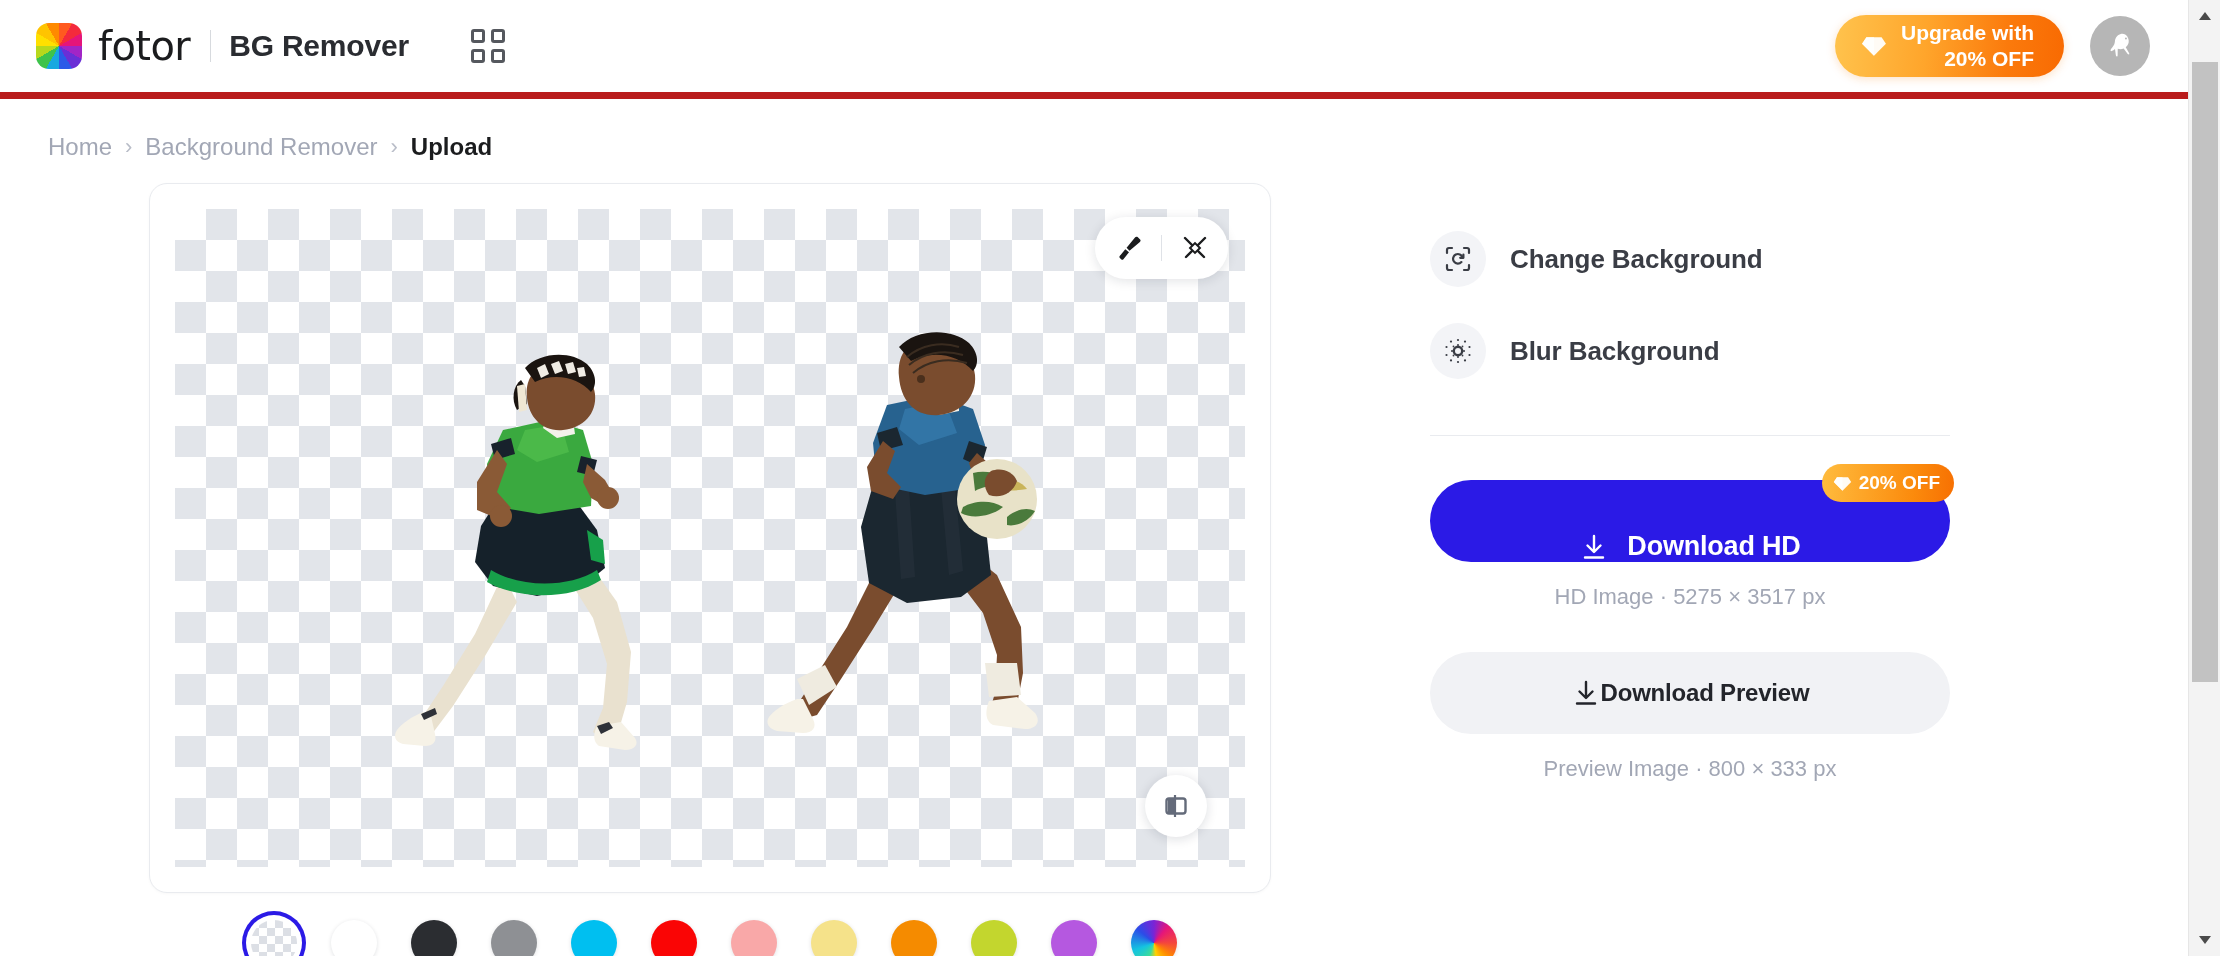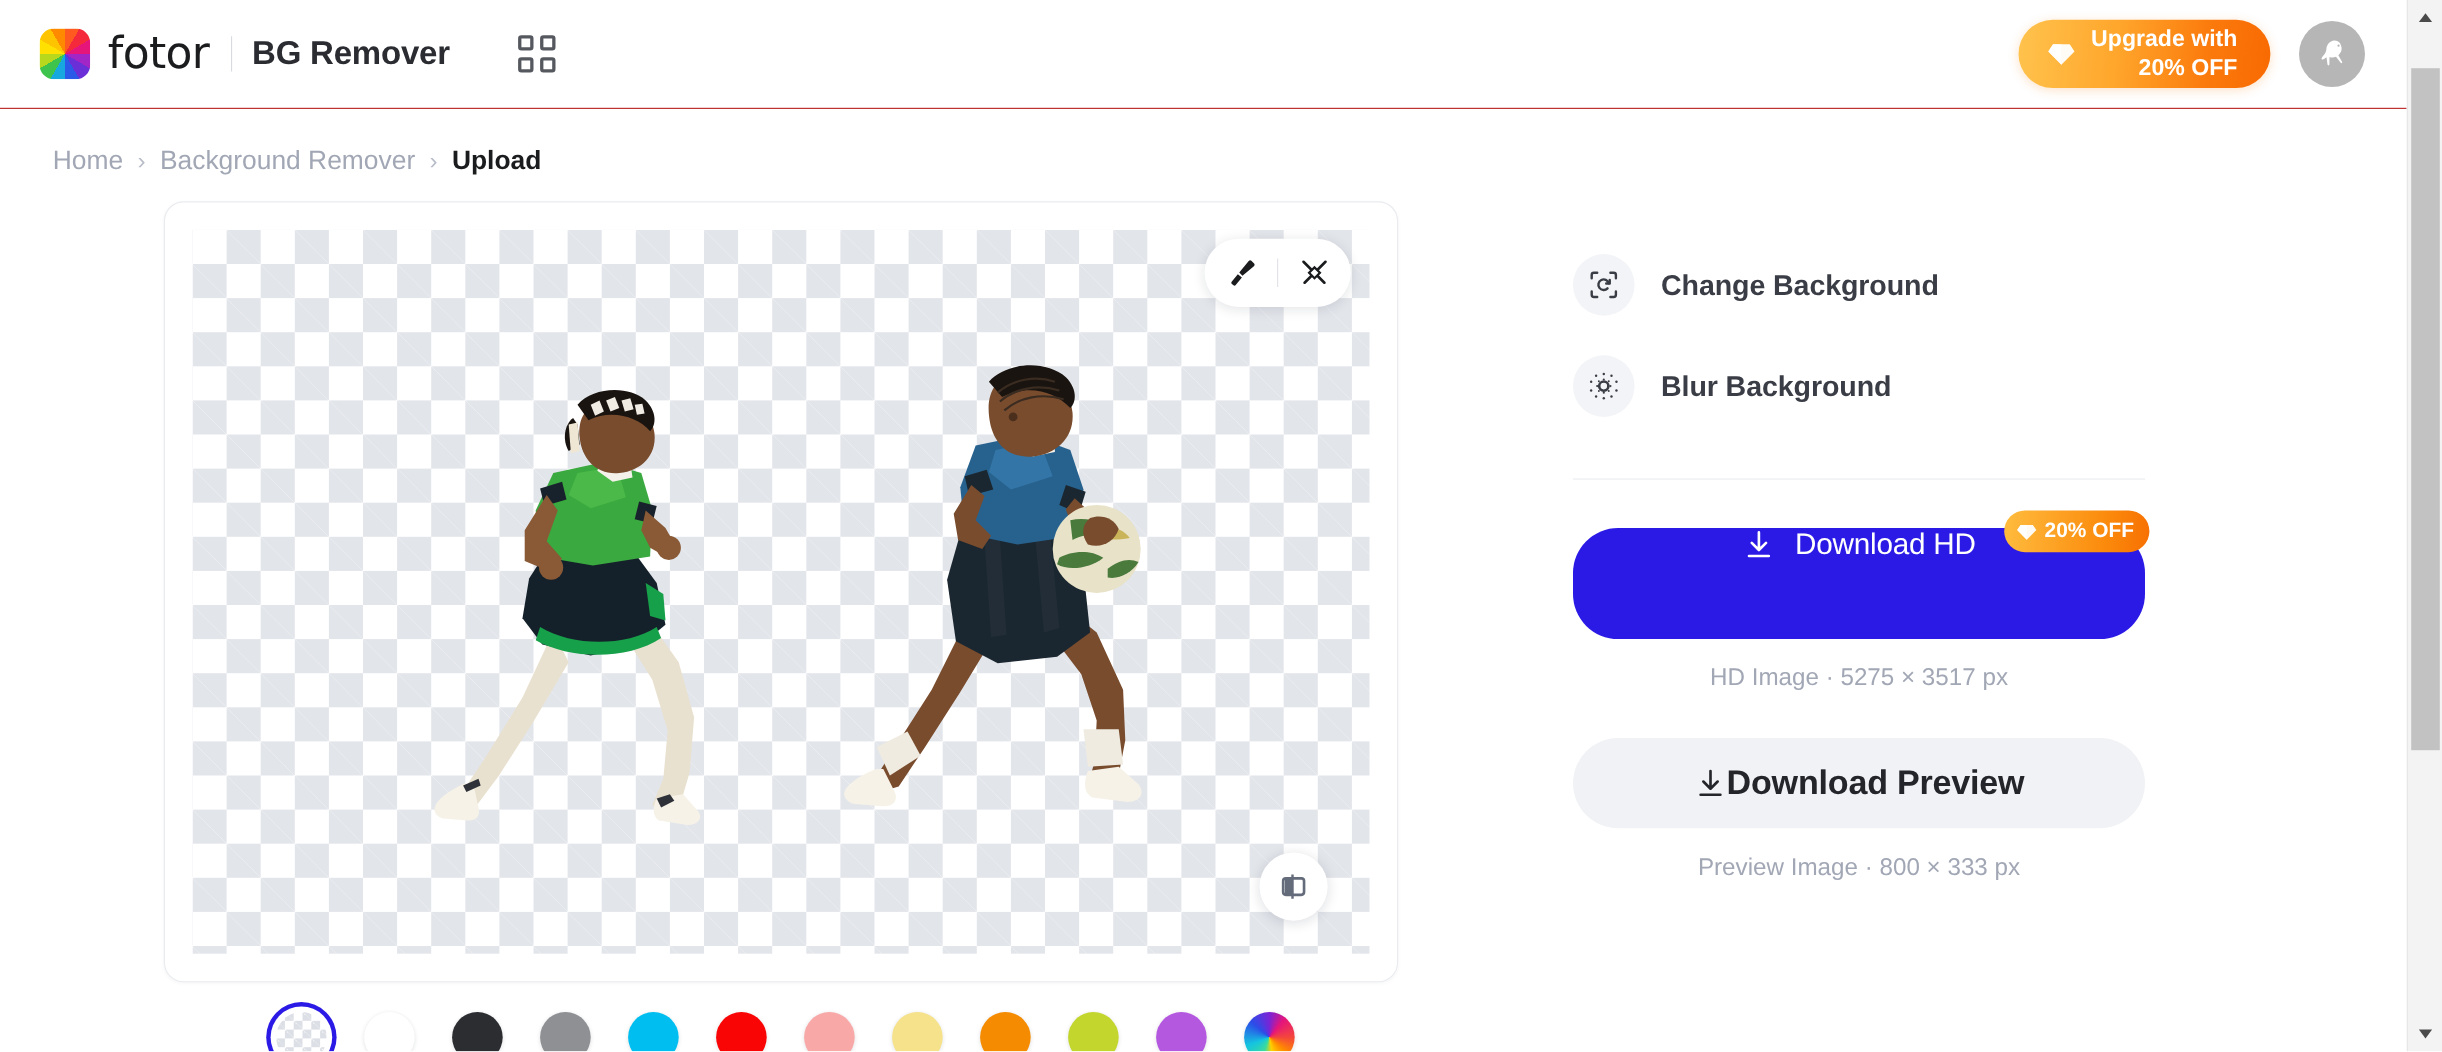--- a/index.html
+++ b/index.html
@@ -29,21 +29,21 @@
     height: 956px;
     background: #ffffff;
     overflow: hidden;
   }
 
   
   .header {
     position: relative;
     height: 99px;
     background: #ffffff;
-    border-bottom: 1px solid #b91c1c;
+    border-bottom: 7px solid #b91c1c;
     display: flex;
     align-items: center;
     padding: 0 38px 0 36px;
   }
 
   .brand { display: flex; align-items: center; gap: 0; }
 
   .logo-mark {
     width: 46px; height: 46px;
     border-radius: 13px;
@@ -303,28 +303,28 @@
     height: 1px;
     background: #e9ebef;
     margin: 56px 0 0 0;
     width: 520px;
   }
 
   .dl-block { margin-top: 44px; position: relative; width: 520px; }
 
   .btn-hd {
     position: relative;
-    width: 520px; height: 101px;
+    width: 520px; height: 82px;
     border-radius: 41px;
     background: #2b1ae6;
     border: none;
     color: #ffffff;
     font-size: 27px;
-    font-weight: 400;
-    display: flex; align-items: flex-start; justify-content: center;
+    font-weight: 700;
+    display: flex; align-items: flex-end; justify-content: center;
     gap: 18px;
     cursor: pointer;
     letter-spacing: -0.2px;
   }
   .badge-off {
     position: absolute;
     top: -16px; right: -4px;
     height: 38px;
     padding: 0 14px 0 11px;
     border-radius: 19px;
@@ -347,21 +347,21 @@
     width: 520px;
   }
 
   .btn-preview {
     margin-top: 42px;
     width: 520px; height: 82px;
     border-radius: 41px;
     background: #f1f2f5;
     border: none;
     color: #23252b;
-    font-size: 31px;
+    font-size: 24px;
     font-weight: 700;
     display: flex; align-items: center; justify-content: center;
     cursor: pointer;
     letter-spacing: -0.2px;
   }
 
   
   .scrollbar {
     position: absolute;
     top: 0; right: 0;

